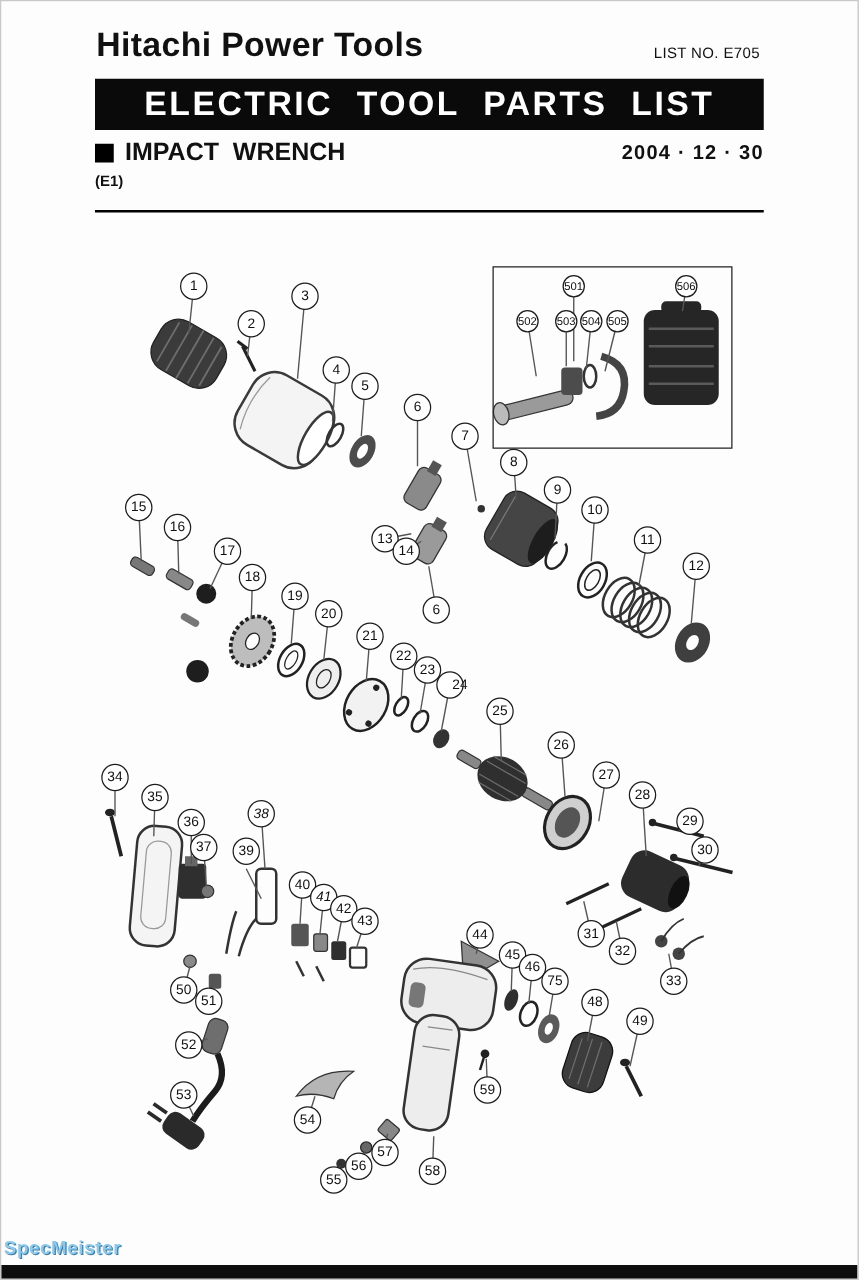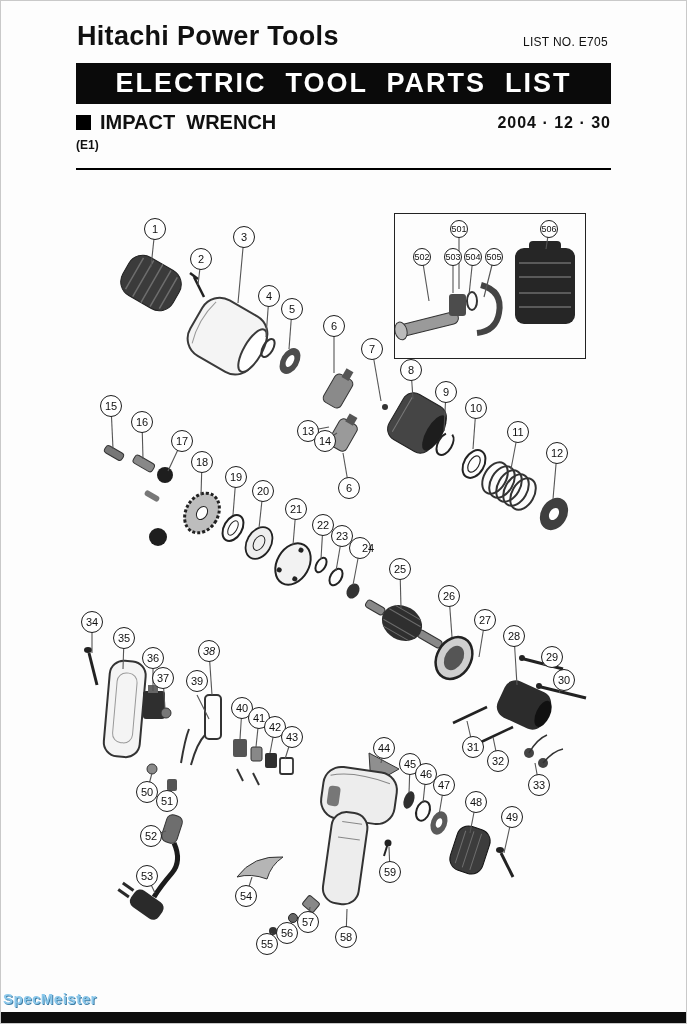--- a/index.html
+++ b/index.html
@@ -341,27 +341,27 @@
       <div class="callout" style="left: 472px; top: 746px;">31</div>
       <div class="callout" style="left: 497px; top: 760px;">32</div>
       <div class="callout" style="left: 538px; top: 784px;">33</div>
       <div class="callout" style="left: 91px; top: 621px;">34</div>
       <div class="callout" style="left: 123px; top: 637px;">35</div>
       <div class="callout" style="left: 152px; top: 657px;">36</div>
       <div class="callout" style="left: 162px; top: 677px;">37</div>
       <div class="callout" style="left: 208px; top: 650px; font-style: italic;">38</div>
       <div class="callout" style="left: 196px; top: 680px;">39</div>
       <div class="callout" style="left: 241px; top: 707px;">40</div>
-      <div class="callout" style="left: 258px; top: 717px;">41</div>
+      <div class="callout" style="left: 258px; top: 717px; font-style: italic;">41</div>
       <div class="callout" style="left: 274px; top: 726px;">42</div>
       <div class="callout" style="left: 291px; top: 736px;">43</div>
       <div class="callout" style="left: 383px; top: 747px;">44</div>
       <div class="callout" style="left: 409px; top: 763px;">45</div>
       <div class="callout" style="left: 425px; top: 773px;">46</div>
-      <div class="callout" style="left: 443px; top: 784px;">47</div>
+      <div class="callout" style="left: 443px; top: 784px;">75</div>
       <div class="callout" style="left: 475px; top: 801px;">48</div>
       <div class="callout" style="left: 511px; top: 816px;">49</div>
       <div class="callout" style="left: 146px; top: 791px;">50</div>
       <div class="callout" style="left: 166px; top: 800px;">51</div>
       <div class="callout" style="left: 150px; top: 835px;">52</div>
       <div class="callout" style="left: 146px; top: 875px;">53</div>
       <div class="callout" style="left: 245px; top: 895px;">54</div>
       <div class="callout" style="left: 266px; top: 943px;">55</div>
       <div class="callout" style="left: 286px; top: 932px; text-align: center;">56</div>
       <div class="callout" style="left: 307px; top: 921px;">57</div>

